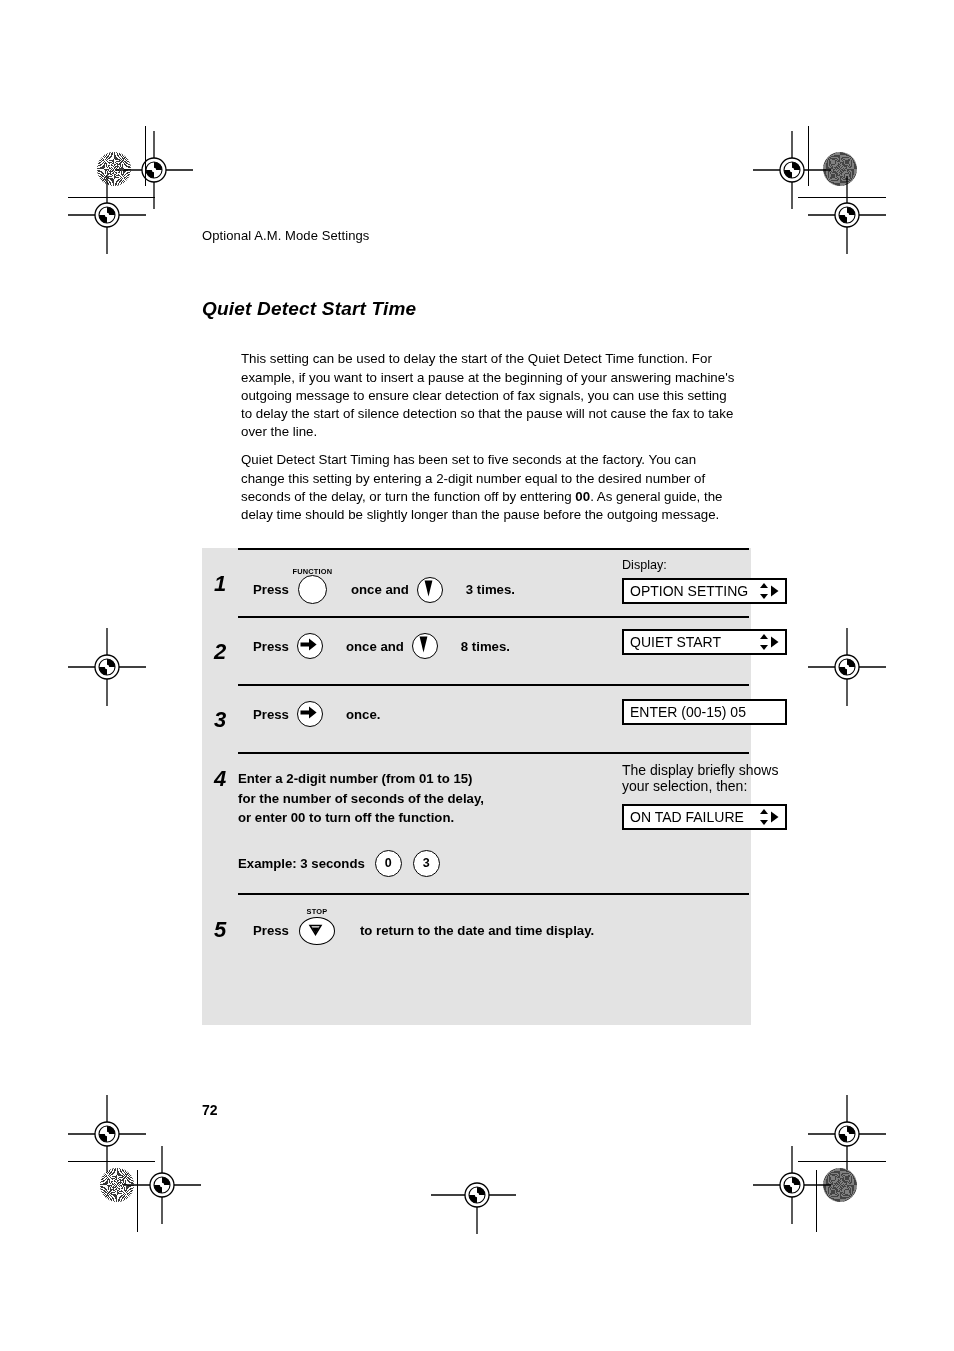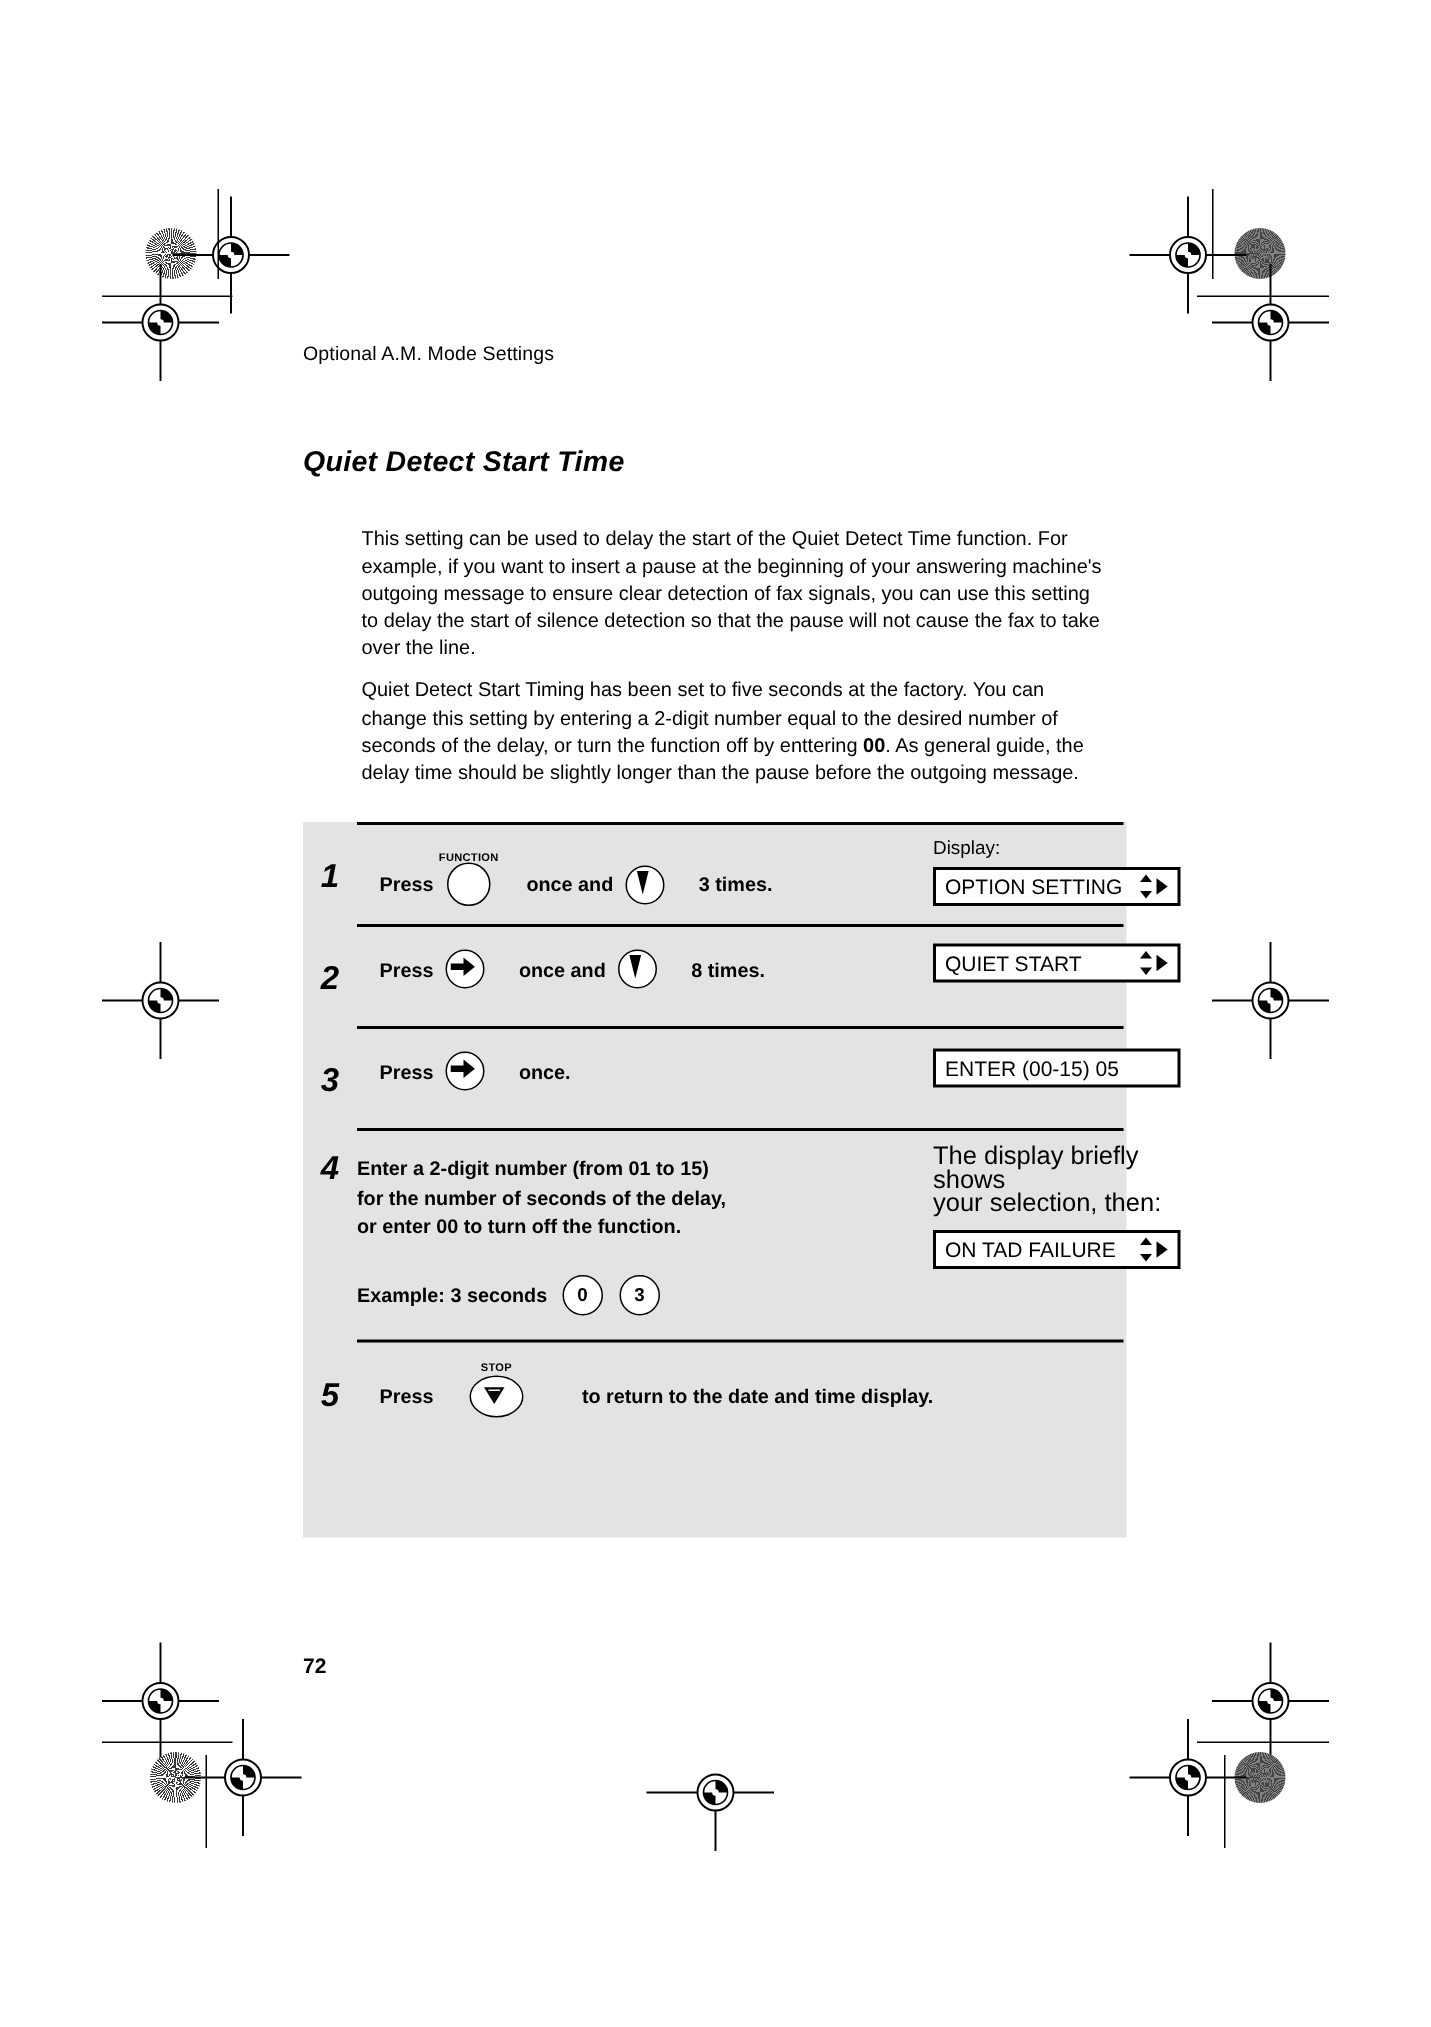--- a/index.html
+++ b/index.html
@@ -407,21 +407,21 @@
           <div>Enter a 2-digit number (from 01 to 15)</div>
           <div>for the number of seconds of the delay,</div>
           <div>or enter 00 to turn off the function.</div>
         </div>
         <div class="exline">
           <span>Example: 3 seconds</span>
           <span class="digitkey">0</span>
           <span class="digitkey">3</span>
         </div>
         <div class="rightcol" style="top:-2px;">
-          <div style="font-size:17px;line-height:15.5px;margin-bottom:10px;">
+          <div style="font-size:14px;line-height:15.5px;margin-bottom:10px;">
             <div>The display briefly shows</div>
             <div>your selection, then:</div>
           </div>
           <div class="lcd">
             <span class="lcdtext">ON TAD FAILURE</span>
             <span class="arrows">
               <svg width="22" height="18" viewBox="0 0 22 18" aria-hidden="true">
                 <path d="M6 1 L10 6 L2 6 Z" fill="#000"></path>
                 <path d="M6 17 L2 12 L10 12 Z" fill="#000"></path>
                 <path d="M13 3.5 L20.5 9 L13 14.5 Z" fill="#000"></path>
@@ -433,21 +433,21 @@
     </div>
   </div>
 
   <div class="step">
     <div class="rule"></div>
     <div class="rowinner" style="padding-bottom:70px;padding-top:16px;">
       <div class="num" style="padding-top:8px;">5</div>
       <div class="stepbody">
         <div class="instr" style="margin-top:6px;">
           <span class="txt">Press</span>
-          <span class="key" style="margin:0 24px;">
+          <span class="key" style="margin:0 10px;">
             <span class="keylabel" style="top:-15px;">STOP</span>
             <span class="circ ellipse">
               <svg width="31" height="23" viewBox="0 0 31 23" aria-hidden="true">
                 <path d="M10 7.5 L21 7.5 L15.5 16.5 Z" fill="none" stroke="#000" stroke-width="1.5"></path>
                 <path d="M11.8 9.4 L19.2 9.4 L15.5 15.4 Z" fill="#000"></path>
               </svg>
             </span>
           </span>
           <span class="txt">to return to the date and time display.</span>
         </div>

